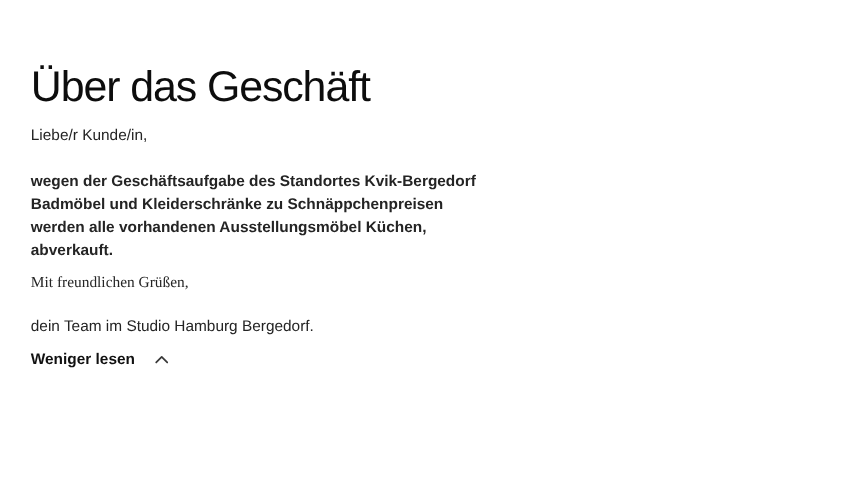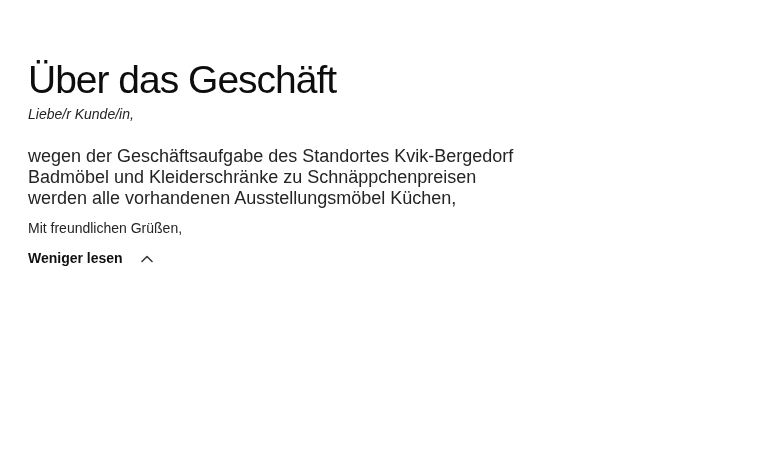--- a/index.html
+++ b/index.html
@@ -17,35 +17,36 @@
     font-size: 39px;
     font-weight: 400;
     letter-spacing: -1px;
     color: #0d0d0d;
     line-height: 48px;
     margin: 0;
   }
   .salutation {
     font-size: 14px;
     line-height: 21px;
-    margin-top: 0;
-    font-style: italic;
+    margin-top: 8px;
   }
   .body-text {
     margin-top: 21px;
   }
   .body-line {
-    font-size: 18px;
+    font-size: 14px;
     line-height: 21px;
     white-space: nowrap;
+    font-weight: bold;
   }
   .closing {
     font-size: 14px;
     line-height: 21px;
     margin-top: 9px;
+    font-family: Liberation Serif, serif;
   }
   .signature {
     font-size: 14px;
     line-height: 21px;
     margin-top: 18px;
   }
   .toggle-row {
     margin-top: 9px;
     display: inline-flex;
     align-items: center;
@@ -73,24 +74,26 @@
 <div class="content">
 
   <h1 class="page-title">Über das Geschäft</h1>
 
   <p class="salutation">Liebe/r Kunde/in,</p>
 
   <div class="body-text">
     <div class="body-line">wegen der Geschäftsaufgabe des Standortes Kvik-Bergedorf</div>
     <div class="body-line">Badmöbel und Kleiderschränke zu Schnäppchenpreisen</div>
     <div class="body-line">werden alle vorhandenen Ausstellungsmöbel Küchen,</div>
+    <div class="body-line">abverkauft.</div>
   </div>
 
   <p class="closing">Mit freundlichen Grüßen,</p>
 
+  <p class="signature">dein Team im Studio Hamburg Bergedorf.</p>
 
   <button class="toggle-row">
     <span class="toggle-label">Weniger lesen</span>
     <span class="chevron">
       <svg width="12" height="8" viewBox="0 0 12 8">
         <path d="M1 6.5 L6 1.5 L11 6.5" fill="none" stroke="#3a3a3a" stroke-width="1.6" stroke-linecap="round" stroke-linejoin="round"></path>
       </svg>
     </span>
   </button>
 

